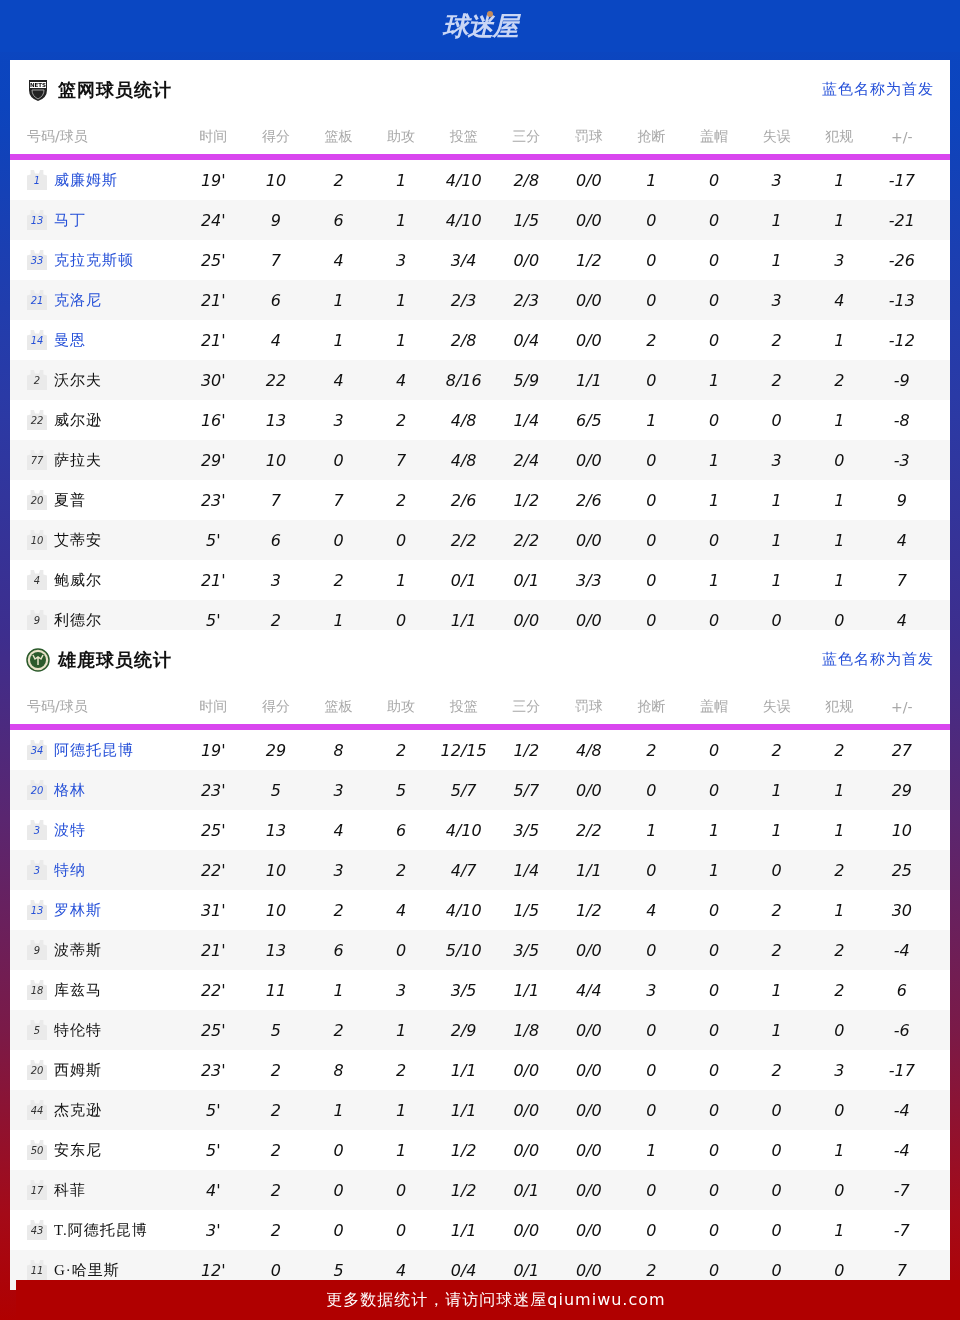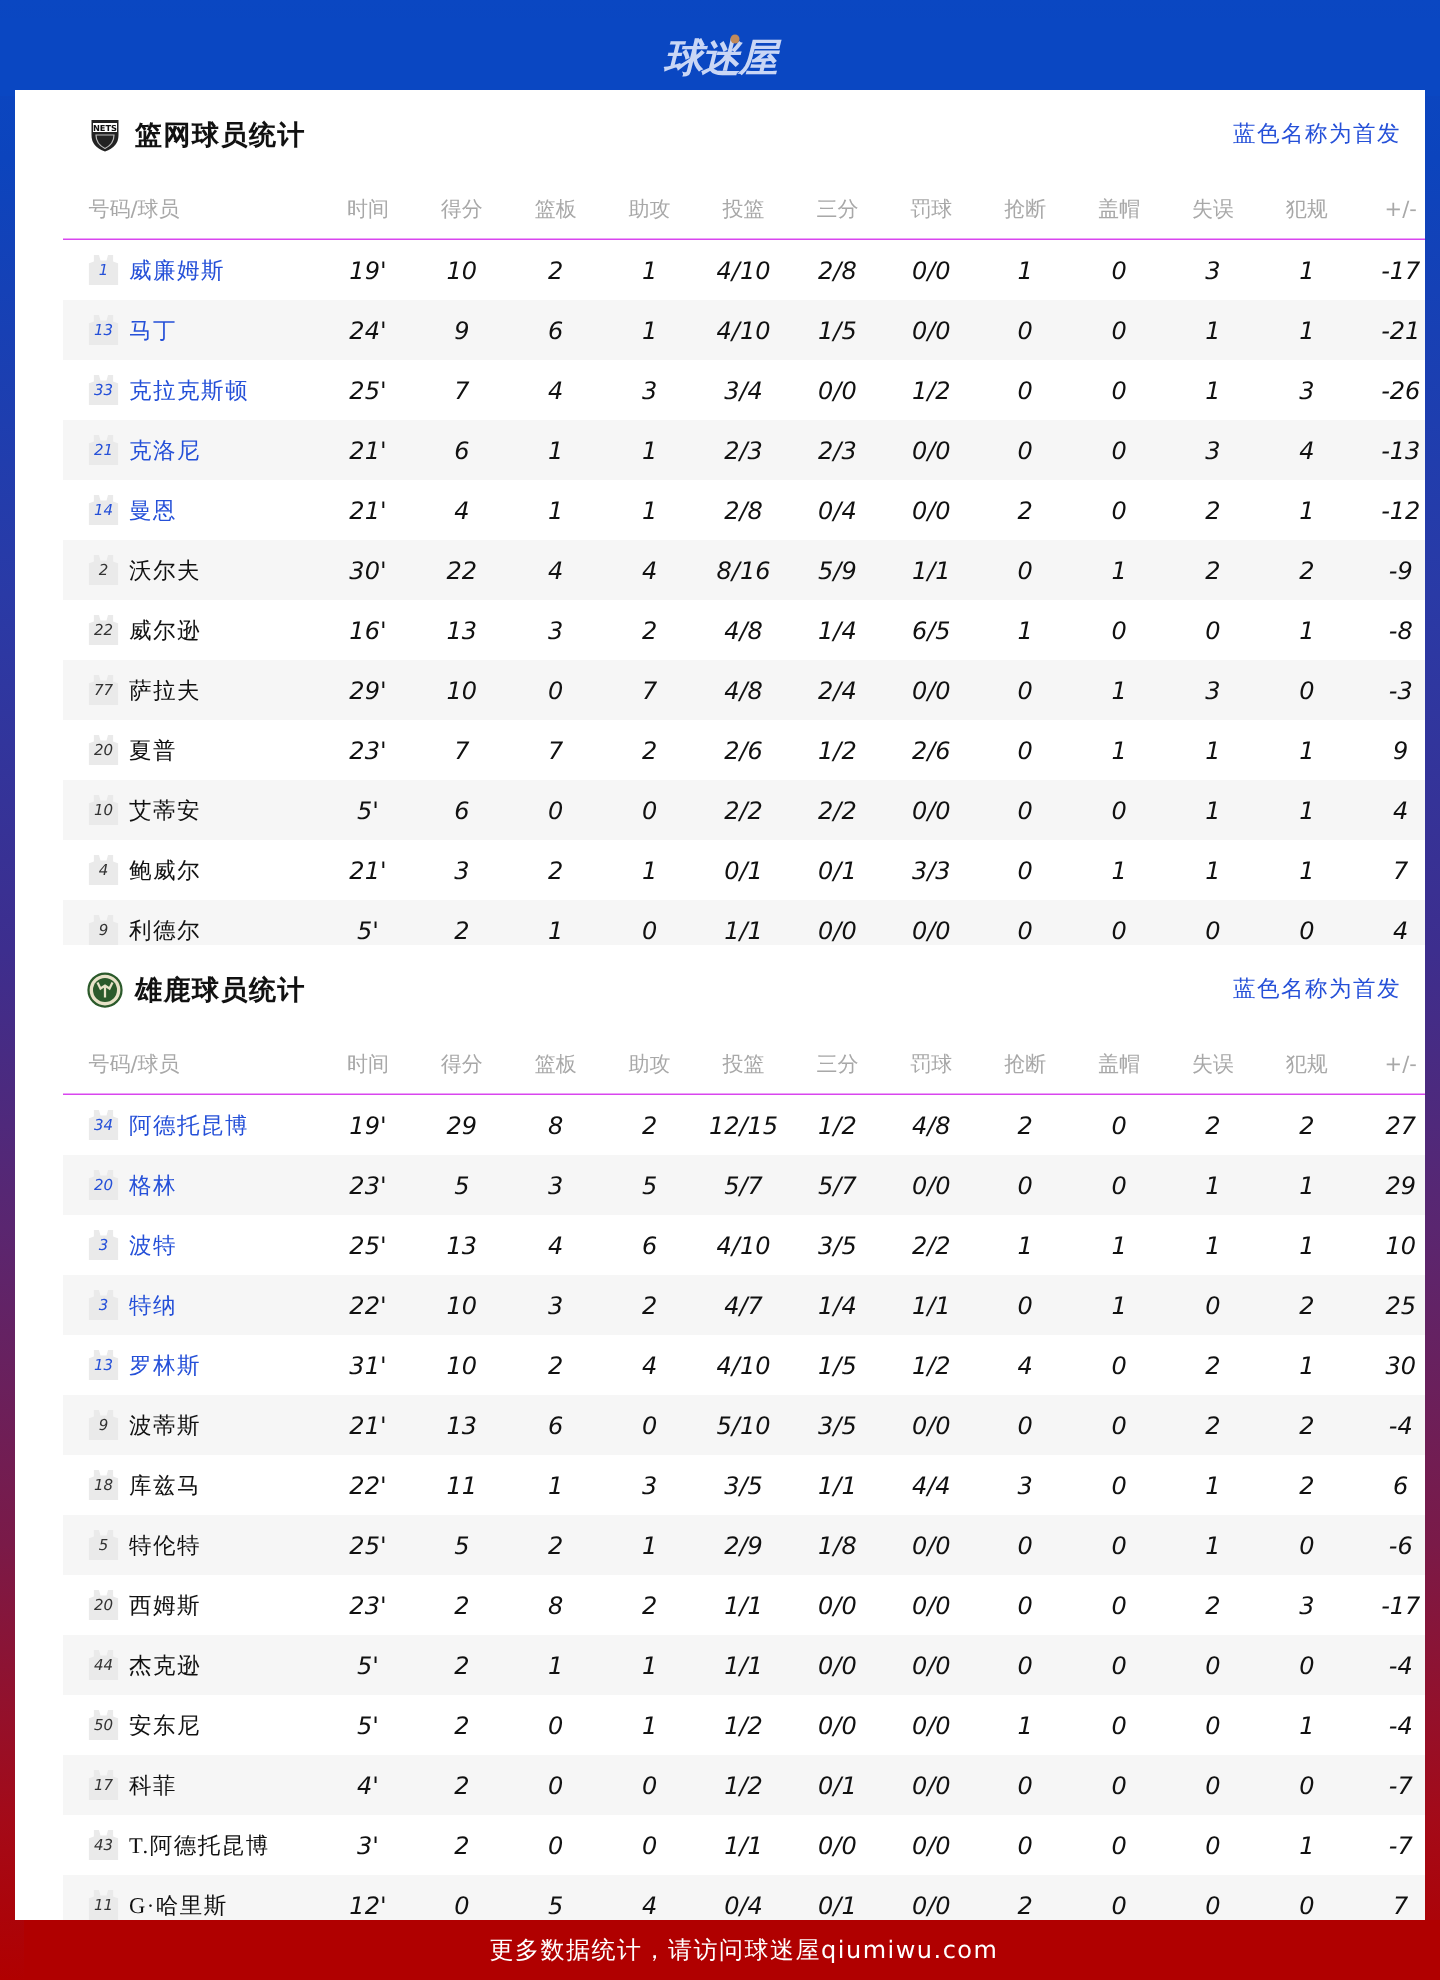--- a/index.html
+++ b/index.html
@@ -3,36 +3,36 @@
 <meta charset="utf-8">
 <style>
   * { box-sizing: border-box; margin: 0; padding: 0; }
   html, body { width: 960px; height: 1320px; overflow: hidden; }
   body {
     font-family: "DejaVu Sans", "Liberation Sans", sans-serif;
     background: linear-gradient(180deg, #0a47c2 0%, #0c44bd 8%, #2a3aa6 30%, #3d2e8e 48%, #5a2670 62%, #7a1a48 78%, #a40a18 92%, #b00000 100%);
     position: relative;
   }
   .top-bar {
-    position: absolute; left: 0; top: 12px; width: 960px; height: 52px;
+    position: absolute; left: 0; top: 0; width: 960px; height: 52px;
     display: flex; align-items: center; justify-content: center;
     background: #0a47c2;
   }
   .brand {
     font-family: "DejaVu Sans", sans-serif;
     font-weight: bold; font-style: italic;
     font-size: 26px; color: #c9d6f5; letter-spacing: -1px;
     position: relative;
   }
   .brand-dot {
     position: absolute; width: 6px; height: 6px; border-radius: 50%;
     background: #c28a5a; left: 44px; top: 2px;
   }
   .card {
-    position: absolute; left: 10px; width: 940px; background: #fff; padding-left: 32px;
+    position: absolute; left: 10px; width: 940px; background: #fff;
   }
   .card.nets { top: 60px; height: 570px; }
   .card.bucks { top: 630px; height: 650px; }
   .card.bucks { border-top: none; }
   .sec-head {
     height: 60px; display: flex; align-items: center; padding: 0 16px 0 16px;
     position: relative;
   }
   .team-logo {
     width: 24px; height: 24px; margin-right: 8px; display: inline-flex;
@@ -44,21 +44,21 @@
   .starter-note {
     position: absolute; right: 16px; top: 20px;
     font-size: 15px; color: #2550d8; letter-spacing: 1px;
   }
   .hdr-row, .row {
     display: grid;
     grid-template-columns: 172px repeat(12, 62.6px);
     align-items: center;
   }
   .hdr-row {
-    height: 40px; border-bottom: 1px solid #d946ef;
+    height: 40px; border-bottom: 6px solid #d946ef;
     color: #a8a8a8; font-size: 14px;
   }
   .hdr-row .c0 { padding-left: 17px; }
   .hdr-row .c { text-align: center; }
   .row { height: 40px; font-size: 16px; color: #111; }
   .row.alt { background: #f6f6f6; }
   .row .c { text-align: center; font-style: italic; font-family: "DejaVu Sans", sans-serif; }
   .player { display: flex; align-items: center; padding-left: 17px; }
   .jersey {
     width: 20px; height: 20px; background: #eaeaea;

